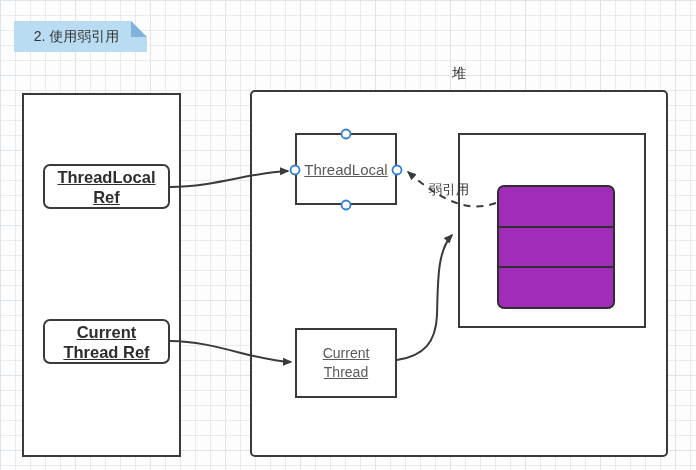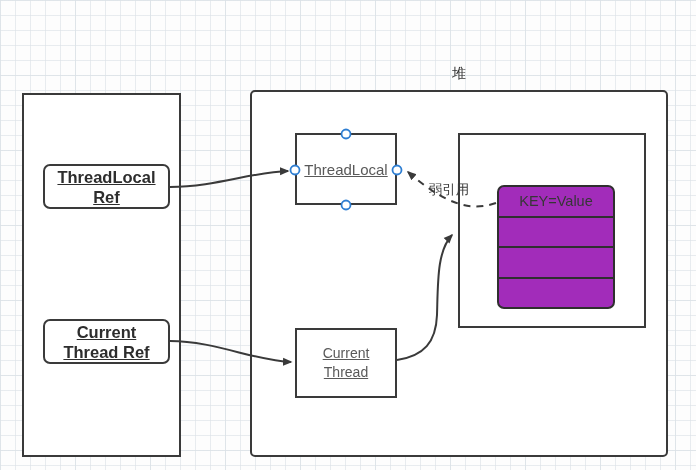--- a/index.html
+++ b/index.html
@@ -65,20 +65,25 @@
   .entry-row:last-child{border-bottom:none;}
   .weakref-label{left:423px;top:181px;width:52px;font-size:13.5px;color:#3a3a3a;text-align:center;z-index:4;}
   .watermark{left:552px;top:445px;width:144px;font-size:15px;color:#b9b9b9;text-align:right;z-index:7;}
   svg.connectors{position:absolute;left:0;top:0;z-index:6;pointer-events:none;}
 </style>
 </head>
 <body>
 
 <div class="canvas">
 
+  <div class="abs note">
+    <div class="note-bg"></div>
+    <div class="note-fold"></div>
+    <div class="note-label">2. 使用弱引用</div>
+  </div>
 
   <div class="abs section-label" style="left:250px;top:64px;width:418px;">堆</div>
 
   <div class="abs box stack-box"></div>
 
   <div class="abs box ref-box" style="top:164px;">ThreadLocal
 Ref</div>
   <div class="abs box ref-box" style="top:319px;">Current
 Thread Ref</div>
 
@@ -87,21 +92,20 @@
   <div class="abs box node-box tl-node">ThreadLocal</div>
 
   <div class="abs box node-box ct-node">Current
 Thread</div>
 
   <div class="abs section-label map-title">ThreadLocalMap</div>
   <div class="abs box map-box"></div>
   <div class="abs section-label entry-label">Entry[]</div>
 
   <div class="abs entry-table">
-    <div class="entry-row">KEY=Value</div>
     <div class="entry-row"></div>
     <div class="entry-row"></div>
     <div class="entry-row"></div>
   </div>
 
   <div class="abs weakref-label">弱引用</div>
 
 
   <svg class="connectors" width="696" height="470" viewBox="0 0 696 470">
     <defs>

